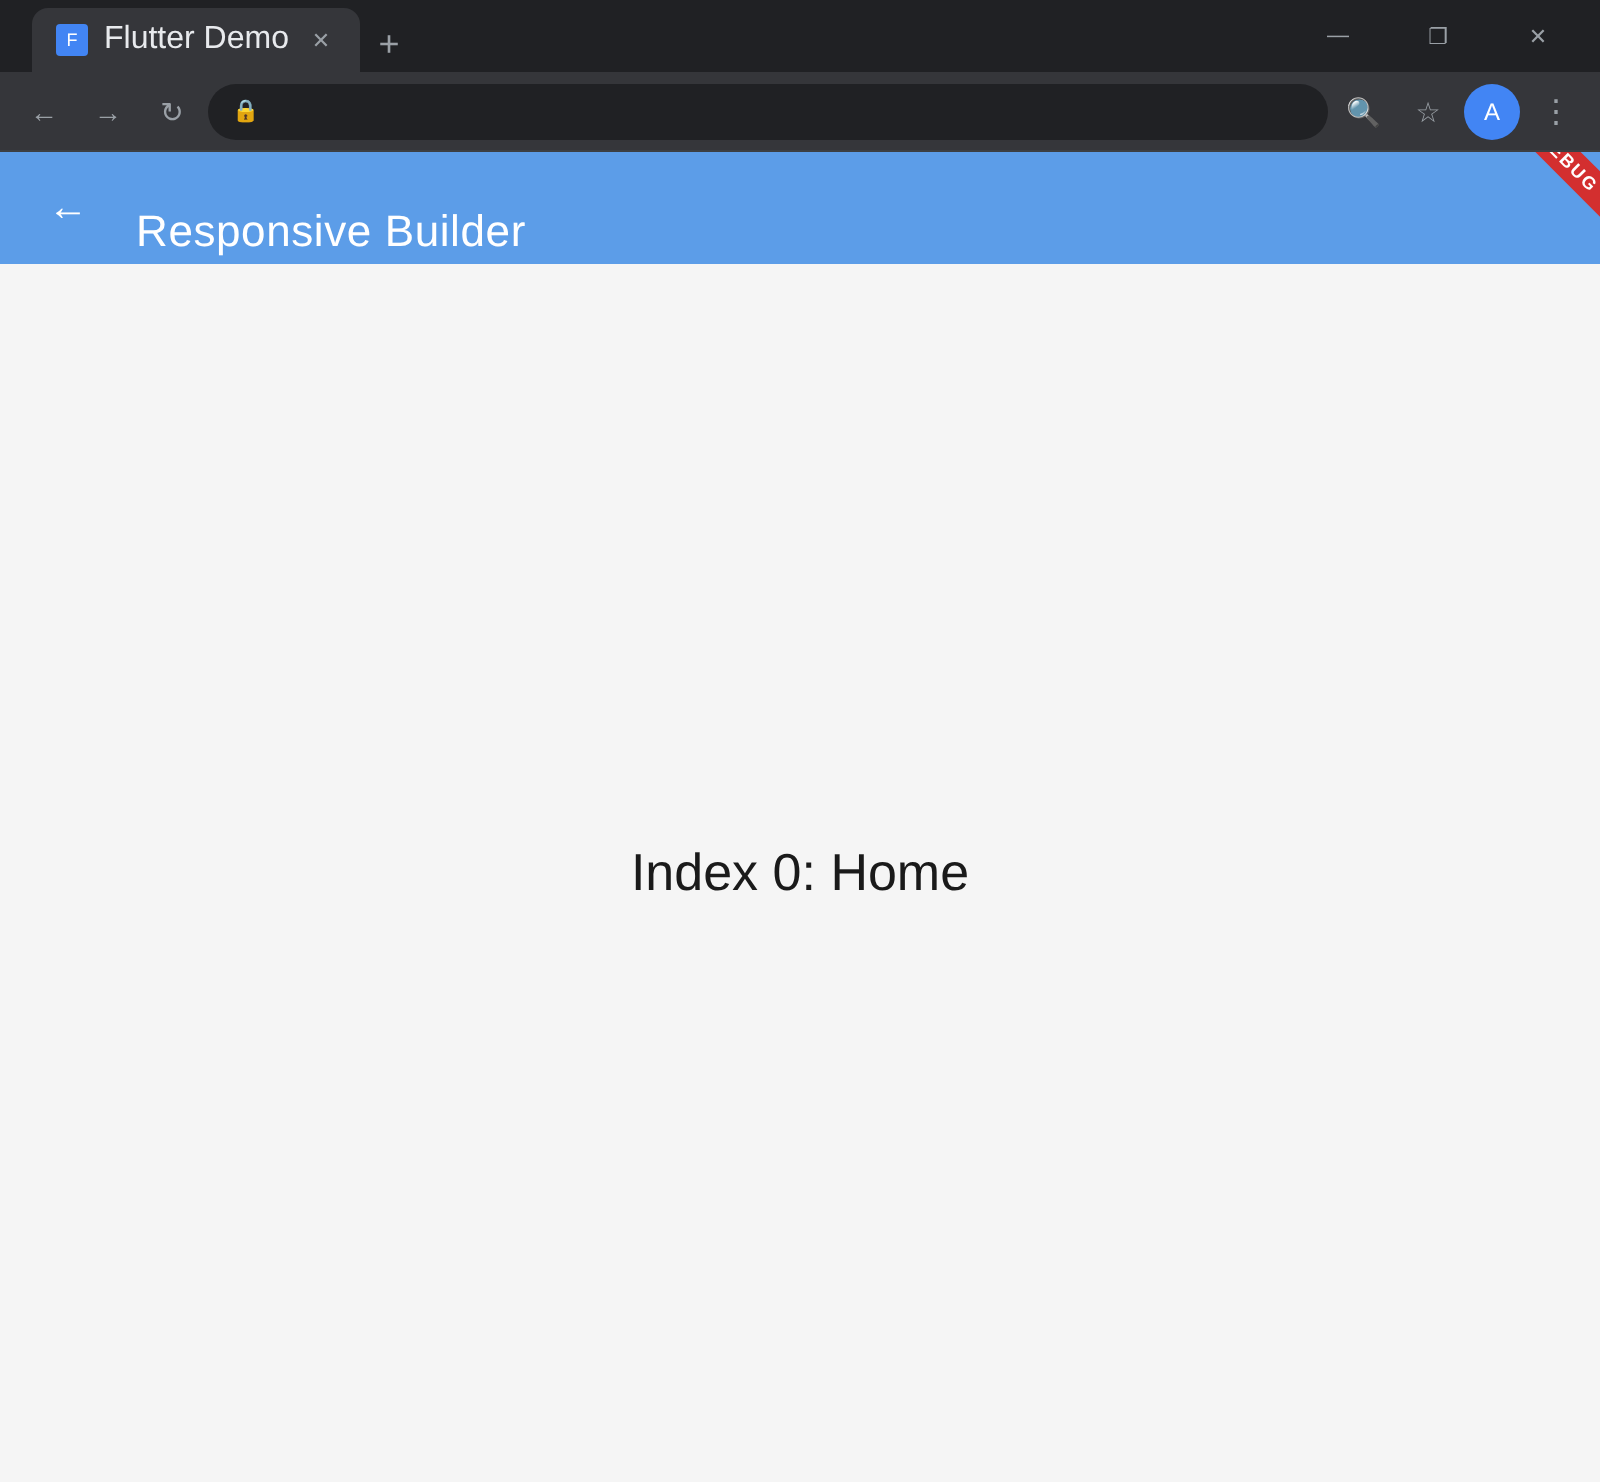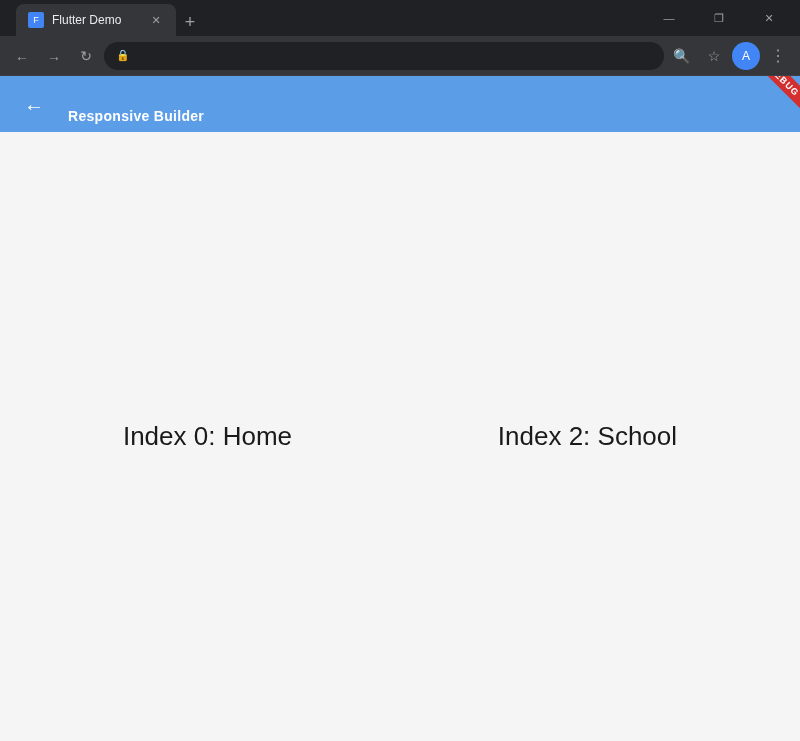--- a/index.html
+++ b/index.html
@@ -57,21 +57,21 @@
       font-size: 9px;
       color: white;
       flex-shrink: 0;
     }
 
     .tab-title {
       flex: 1;
       white-space: nowrap;
       overflow: hidden;
       text-overflow: ellipsis;
-      font-size: 12px;
+      font-size: 16px;
     }
 
     .tab-close {
       width: 16px;
       height: 16px;
       border-radius: 50%;
       display: flex;
       align-items: center;
       justify-content: center;
       font-size: 11px;
@@ -218,22 +218,22 @@
       cursor: pointer;
       display: flex;
       align-items: center;
       justify-content: center;
       width: 36px;
       height: 36px;
     }
 
     .app-bar-title {
       color: white;
-      font-size: 14px;
-      font-weight: 700;
+      font-size: 22px;
+      font-weight: 400;
       letter-spacing: 0.3px;
       margin-top: 24px;
     }
 
     .debug-badge {
       position: absolute;
       top: -4px;
       right: -18px;
       background: #d32f2f;
       color: white;
@@ -319,16 +319,15 @@
       <span>←</span>
     </div>
     <span class="app-bar-title">Responsive Builder</span>
     <div class="debug-badge">
       <span>DEBUG</span>
     </div>
   </div>
 
   <div class="app-content">
     <span class="index-item">Index 0: Home</span>
-    <span class="index-item">Index 2: School</span>
   </div>
 
 </div>
 
 </body></html>

